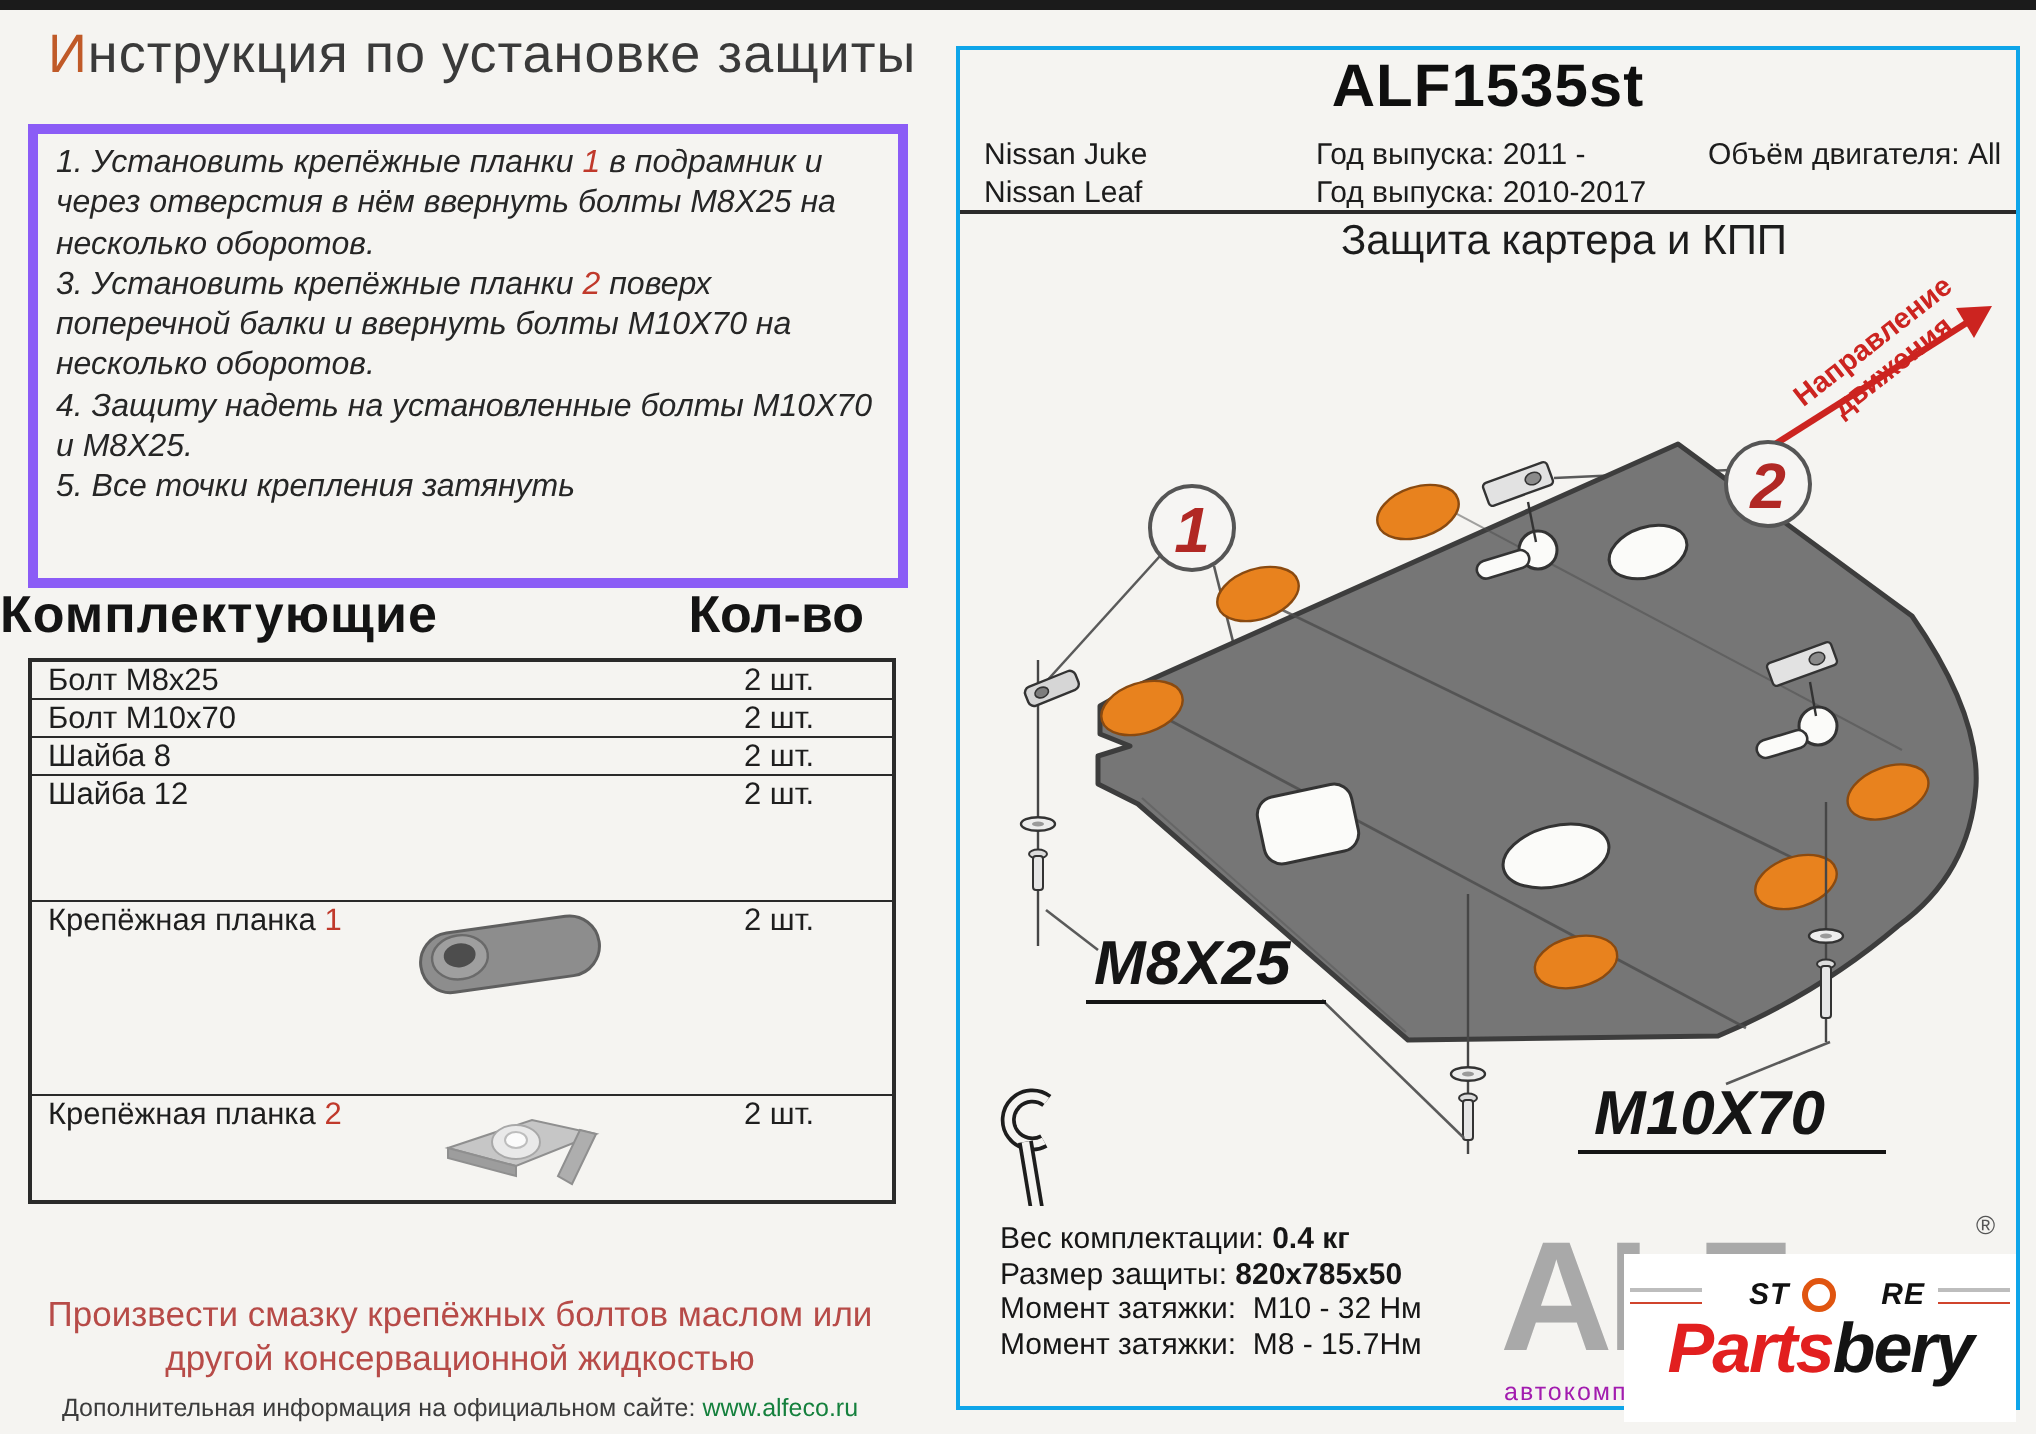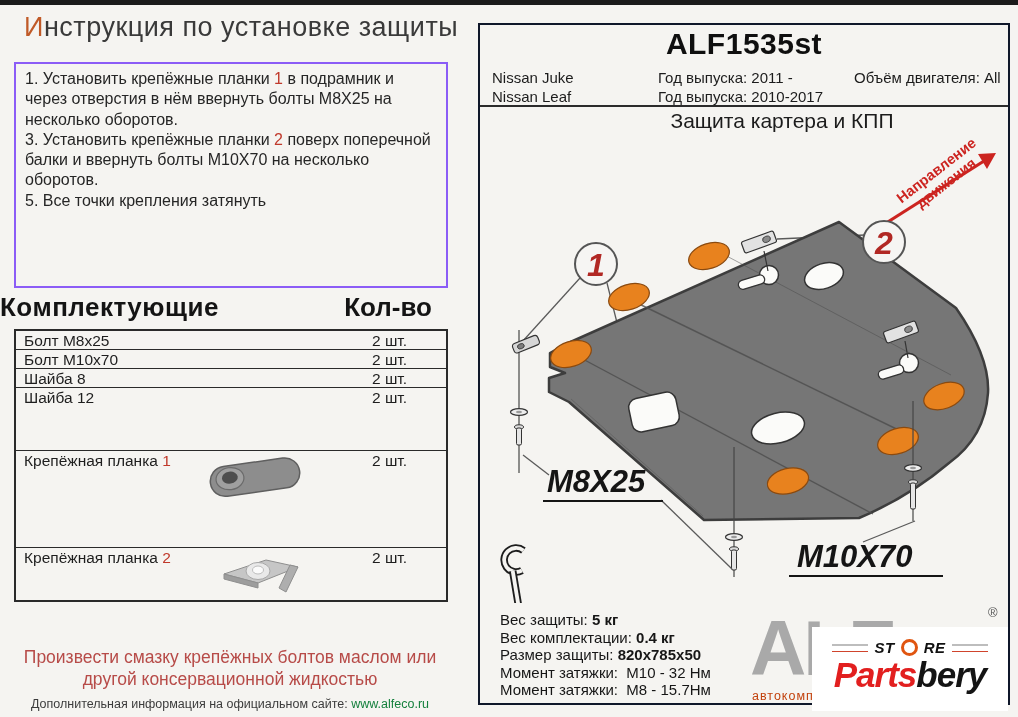--- a/index.html
+++ b/index.html
@@ -9,72 +9,73 @@
     font-family:"Liberation Sans","DejaVu Sans",sans-serif;
     color:#222;
   }
   .abs{position:absolute;}
   
   .top-strip{left:0;top:0;width:1018px;height:5px;background:#1b1b1b;}
 
   
   .doc-title{left:24px;top:12px;width:460px;font-size:27px;letter-spacing:.5px;color:#3a3a3a;white-space:nowrap;}
   .doc-title .cap{color:#c05a28;}
-  .instr-box{left:14px;top:62px;width:412px;height:212px;border:2px solid #8b5cf6;padding:5px 9px;background:transparent;}
+  .instr-box{left:14px;top:62px;width:412px;height:212px;border:5px solid #8b5cf6;padding:5px 9px;background:transparent;font-style:italic;}
   .instr-box p{margin:0;font-size:16px;line-height:20.3px;color:#262626;}
   .rednum{color:#c0392b;}
 
   .comp-header{left:0;top:292px;width:436px;height:30px;}
   .comp-header .h1{position:absolute;left:0;top:0;font-size:26px;font-weight:bold;color:#141414;letter-spacing:.5px;}
   .comp-header .h2{position:absolute;right:4px;top:0;font-size:26px;font-weight:bold;color:#141414;}
   .comp-table{left:14px;top:329px;width:430px;border:2px solid #2a2a2a;}
   .comp-row{position:relative;display:flex;border-top:1.5px solid #2a2a2a;justify-content:center;}
   .comp-row:first-child{border-top:none;}
   .rh-s{height:18px;}
   .rh-t{height:52px;margin-top:44px;}
   .comp-label{flex:1;padding-left:8px;font-size:15.5px;line-height:19px;color:#1e1e1e;}
   .comp-qty{width:74px;font-size:15.5px;line-height:19px;color:#1e1e1e;}
   .row-img{position:absolute;}
 
   .warning{left:5px;top:646px;width:450px;text-align:center;font-size:17.5px;line-height:22px;color:#b74b48;}
   .site-line{left:0px;top:697px;width:460px;text-align:center;font-size:12.5px;color:#3c3c3c;}
   .site-line .lnk{color:#15803d;}
 
   
-  .panel{left:478px;top:23px;width:528px;height:678px;border:2px solid #0f172a;}
+  .panel{left:478px;top:23px;width:528px;height:678px;border:2px solid #0ea5e9;}
   .panel-header{position:absolute;left:0;top:0;width:100%;height:80px;border-bottom:2px solid #2b2b2b;}
   .part-code{position:absolute;left:0;top:2px;width:100%;text-align:center;font-size:30px;font-weight:bold;color:#0f0f0f;letter-spacing:.5px;}
   .veh{position:absolute;font-size:15px;color:#1c1c1c;white-space:nowrap;}
   .subtitle{position:absolute;left:0;top:84px;width:100%;text-align:center;font-size:21px;color:#1c1c1c;margin-left:38px;}
   .diagram{position:absolute;left:1px;top:100px;}
   .specs{position:absolute;left:20px;top:586px;font-size:15px;line-height:17.6px;color:#161616;white-space:nowrap;}
   .reg-mark{position:absolute;left:508px;top:580px;font-size:13px;color:#555;}
 
   .alf-logo{position:absolute;left:270px;top:584px;width:130px;height:95px;z-index:1;}
   .alf-logo .alf-word{font-size:78px;line-height:78px;font-weight:900;color:#a9a9a9;letter-spacing:-3px;}
-  .alf-logo .alf-sub{position:absolute;left:2px;top:80px;font-size:12.5px;letter-spacing:1px;color:#c2410c;white-space:nowrap;}
+  .alf-logo .alf-sub{position:absolute;left:2px;top:80px;font-size:12.5px;letter-spacing:1px;color:#a21caf;white-space:nowrap;}
   .pb-box{position:absolute;left:332px;top:602px;width:196px;height:84px;background:#ffffff;z-index:5;}
   .pb-store{display:flex;align-items:center;justify-content:center;gap:6px;margin-top:12px;}
   .pb-line{width:36px;height:5px;border-top:2px solid #bdbdbd;border-bottom:1.5px solid #d0442c;}
-  .pb-st,.pb-re{font-size:15px;font-weight:900;font-style:italic;color:#111;letter-spacing:.5px;}
+  .pb-st,.pb-re{font-size:15px;font-weight:900;font-style:italic;color:#111;letter-spacing:.5px;margin-left:17px;}
   .pb-ring{width:11px;height:11px;border:3px solid #e05510;border-radius:50%;display:inline-block;}
   .pb-word{text-align:center;font-size:35px;line-height:36px;font-weight:900;font-style:italic;letter-spacing:-1px;margin-top:1px;white-space:nowrap;}
   .pb-parts{color:#e21f1f;}
   .pb-bery{color:#141414;}
 </style>
 </head>
 <body>
 
 <div class="abs top-strip"></div>
 
 <div class="abs doc-title"><span class="cap">И</span><span>нструкция по установке защиты</span></div>
 
 <div class="abs instr-box">
   <p><span>1.  Установить крепёжные планки </span><span class="rednum">1</span><span> в подрамник и через отверстия в нём ввернуть болты М8Х25 на несколько оборотов.</span></p>
   <p><span>3.  Установить крепёжные планки </span><span class="rednum">2</span><span> поверх поперечной балки и ввернуть болты М10Х70 на несколько оборотов.</span></p>
+  <p><span>4.  Защиту надеть на установленные болты М10Х70 и М8Х25.</span></p>
   <p><span>5.  Все точки крепления затянуть</span></p>
 </div>
 
 <div class="abs comp-header">
   <span class="h1">Комплектующие</span>
   <span class="h2">Кол-во</span>
 </div>
 
 <div class="abs comp-table">
   <div class="comp-row rh-s">
@@ -250,21 +251,20 @@
     <g transform="translate(12,420) rotate(10 20 30)">
       <path d="M 26 4 A 12 12 0 1 0 28 24" fill="none" stroke="#1d1d1d" stroke-width="7.5"></path>
       <path d="M 26 4 A 12 12 0 1 0 28 24" fill="none" stroke="#f5f4f1" stroke-width="3.8"></path>
       <line x1="19" y1="26" x2="31" y2="60" stroke="#1d1d1d" stroke-width="7.5"></line>
       <line x1="19" y1="26" x2="31" y2="60" stroke="#f5f4f1" stroke-width="3.8"></line>
       <circle cx="32" cy="63" r="4" fill="#f5f4f1" stroke="#1d1d1d" stroke-width="2.2"></circle>
     </g>
   </svg>
 
   <div class="specs">
-    <div><span>Вес защиты:</span> <b>5 кг</b></div>
     <div><span>Вес комплектации:</span> <b>0.4 кг</b></div>
     <div><span>Размер защиты:</span> <b>820х785х50</b></div>
     <div><span>Момент затяжки:</span>&nbsp; <span>М10 - 32 Нм</span></div>
     <div><span>Момент затяжки:</span>&nbsp; <span>М8 - 15.7Нм</span></div>
   </div>
 
   <div class="reg-mark">®</div>
 
   <div class="alf-logo">
     <div class="alf-word">ALF</div>

